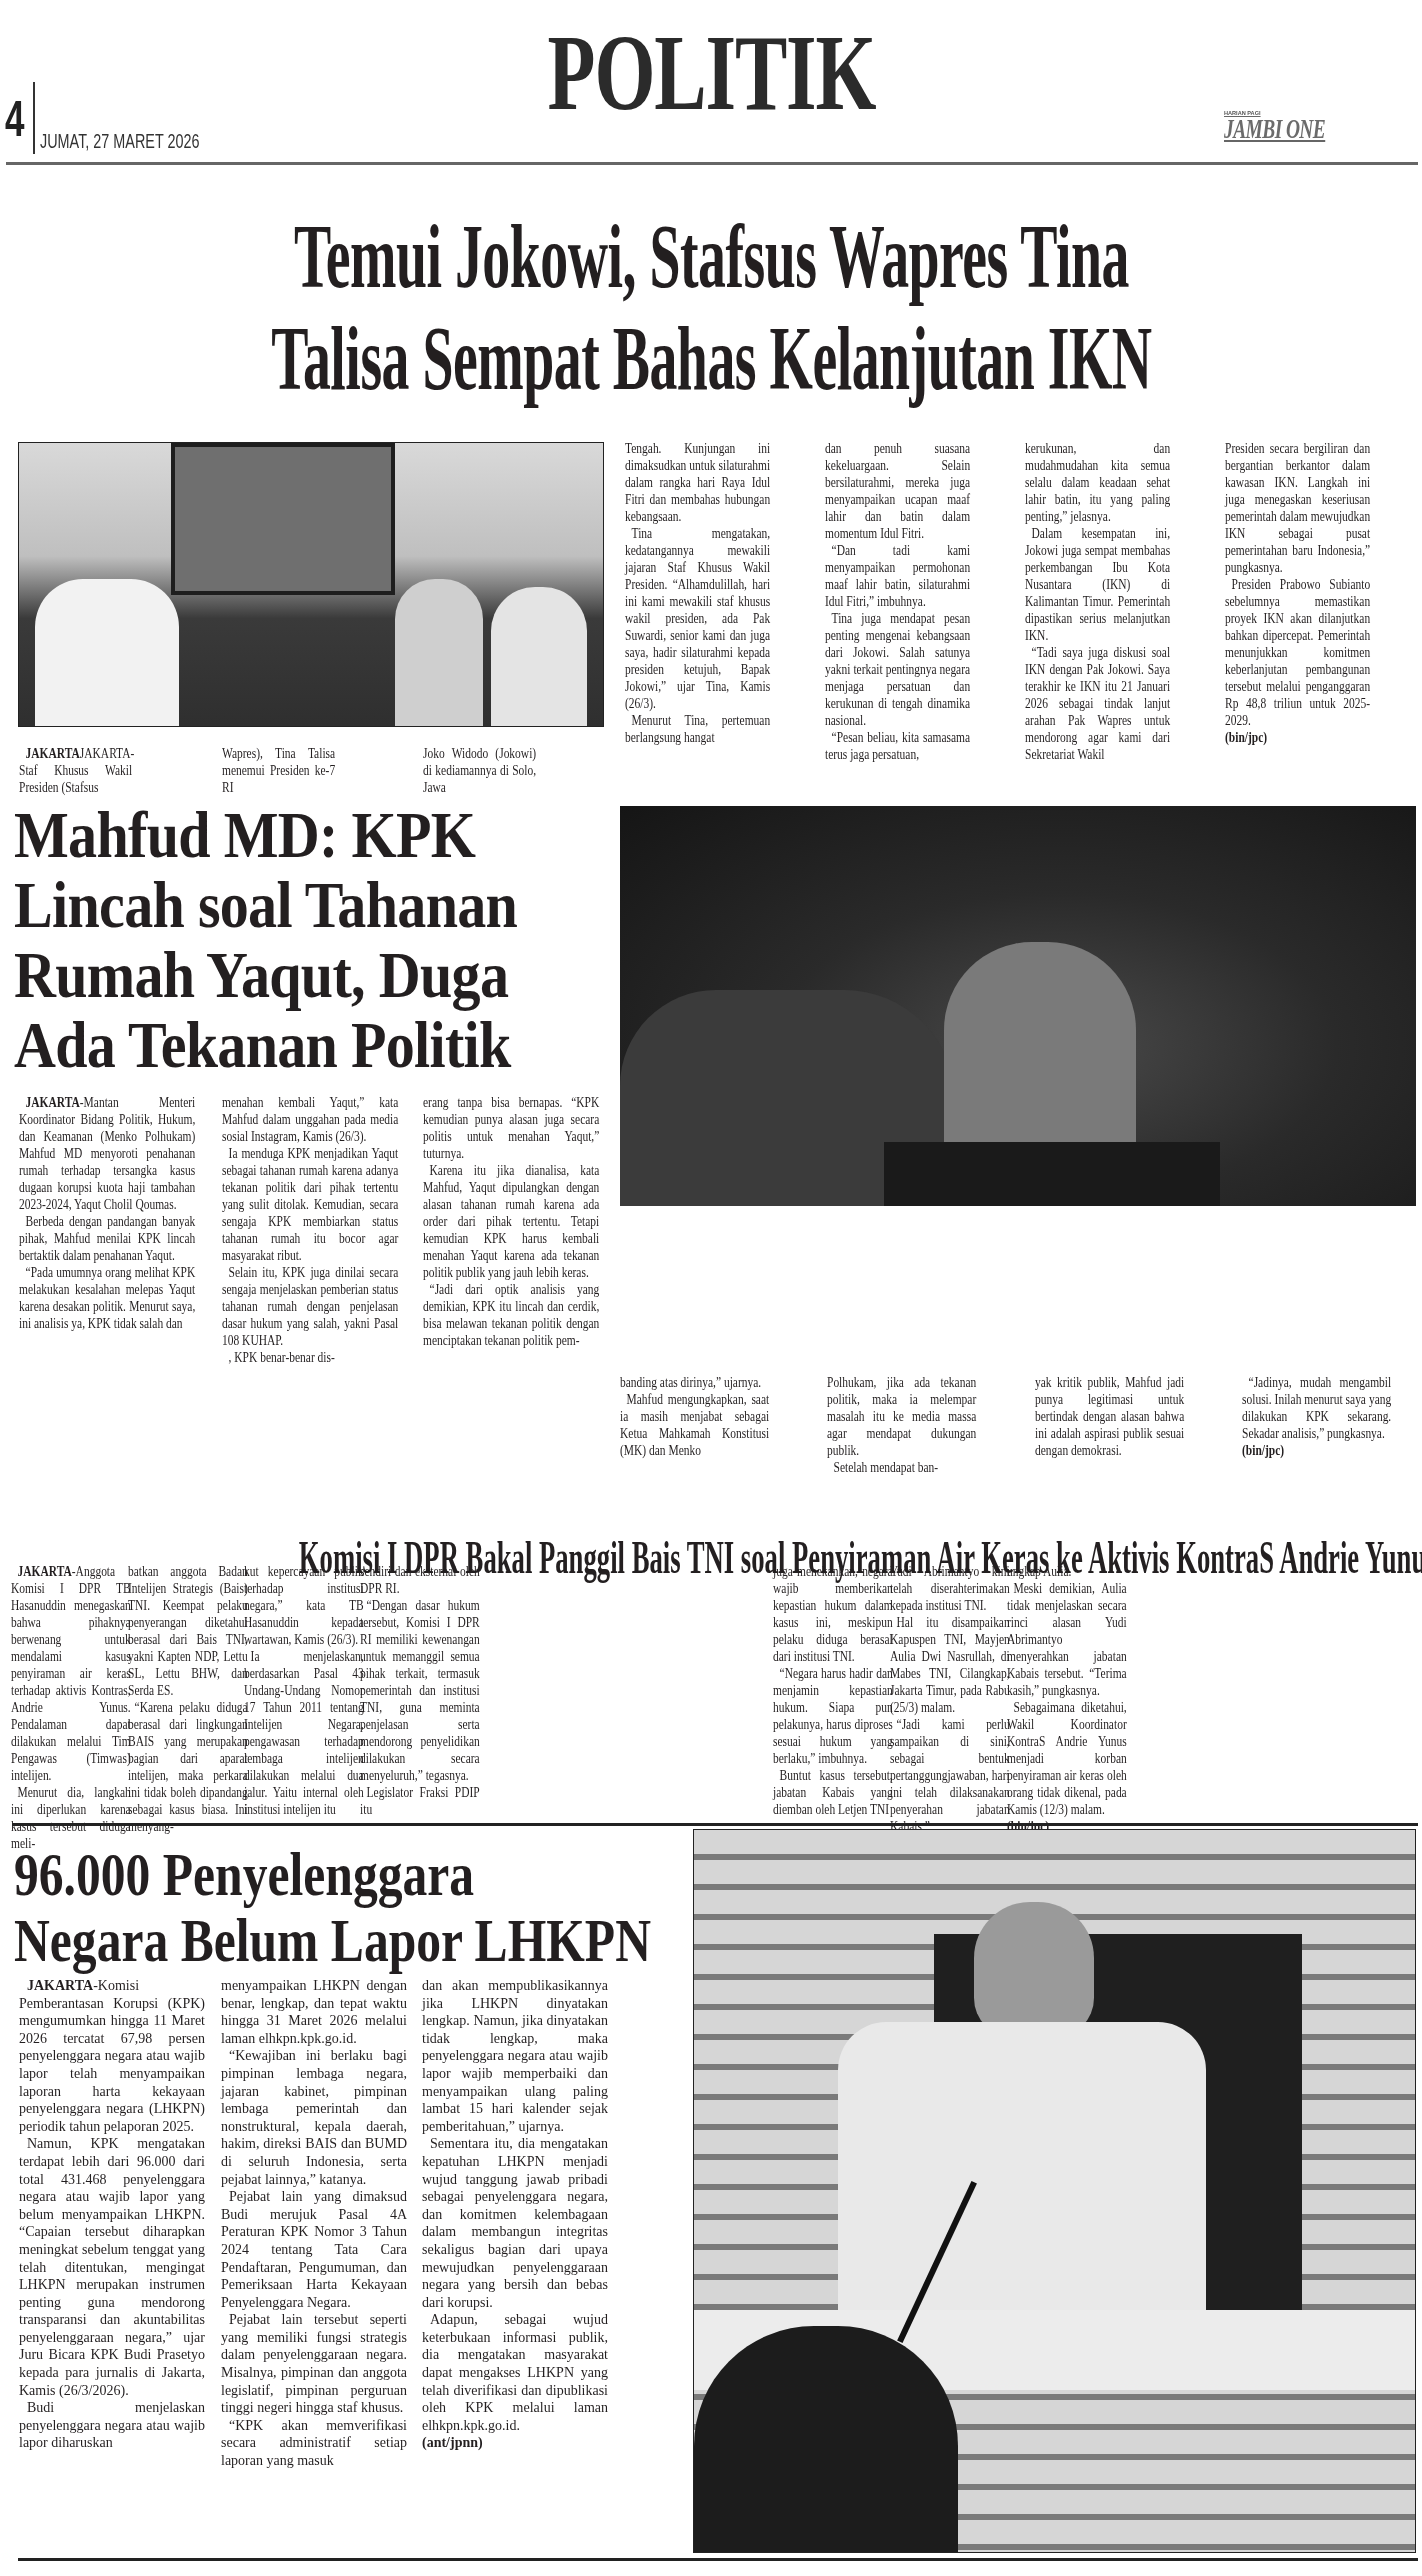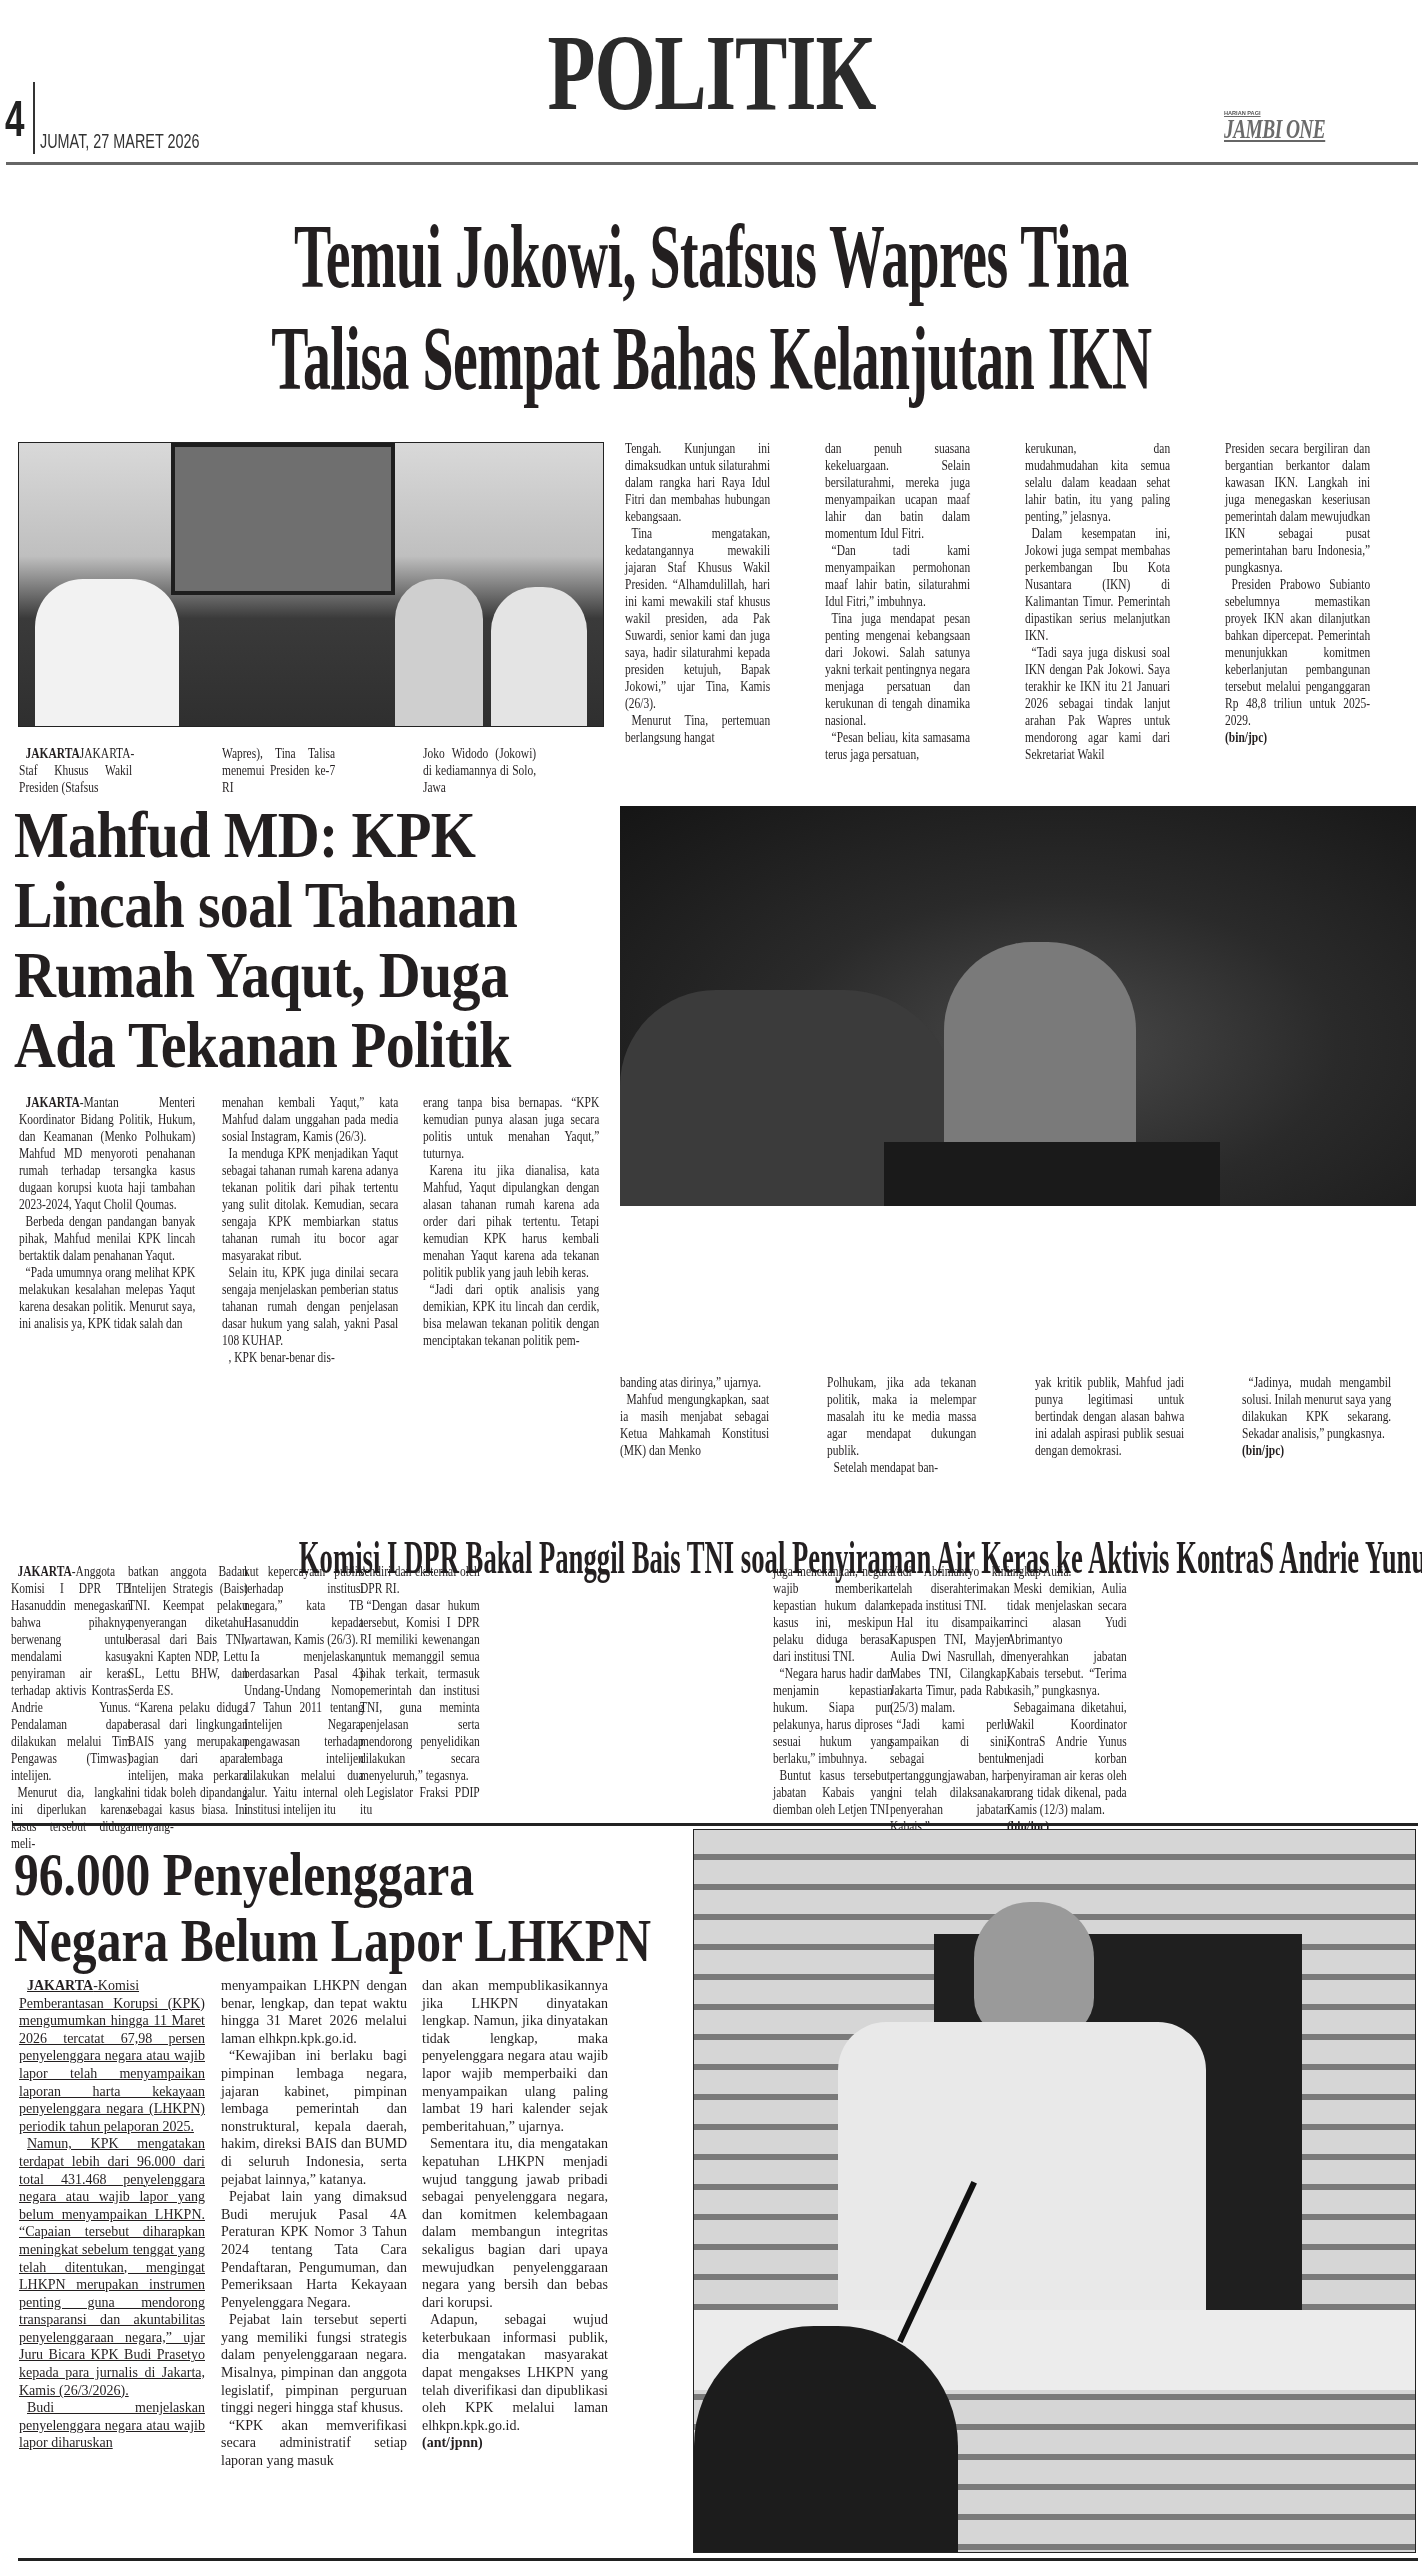--- a/index.html
+++ b/index.html
@@ -194,33 +194,33 @@
 
 <div class="abs photo" style="left:693px; top:1829px; width:723px; height:724px; border:1.6px solid #222; background:repeating-linear-gradient(180deg,#d6d6d6 0px,#d6d6d6 24px,#7a7a7a 24px,#7a7a7a 30px);" title="KPK spokesperson gesturing at a press conference microphone">
   <div class="abs" style="left:240px; top:104px; width:368px; height:400px; background:#1f1f1f;"></div>
   <div class="abs" style="left:280px; top:72px; width:120px; height:136px; background:#9a9a9a; border-radius:56px 56px 40px 40px;"></div>
   <div class="abs" style="left:144px; top:192px; width:368px; height:304px; background:#e9e9e9; border-radius:48px 48px 0 0;"></div>
   <div class="abs" style="left:0; top:480px; width:723px; height:80px; background:#ececec;"></div>
   <div class="abs" style="left:0; top:496px; width:264px; height:232px; background:#1c1c1c; border-radius:120px 120px 0 0;"></div>
   <div class="abs" style="left:240px; top:344px; width:6.4px; height:176px; background:#111; transform:rotate(25deg);"></div>
 </div>
 
-<div class="abs col" style="left:19px; top:1977px; width:186px; font-size:14px; line-height:17.6px;text-decoration:underline;">
+<div class="abs col" style="left:19px; top:1977px; width:186px; font-size:14px; line-height:17.6px;">
   <p><b>JAKARTA</b><span>-Komisi Pemberantasan Korupsi (KPK) mengumumkan hingga 11 Maret 2026 tercatat 67,98 persen penyelenggara negara atau wajib lapor telah menyampaikan laporan harta kekayaan penyelenggara negara (LHKPN) periodik tahun pelaporan 2025.</span></p>
   <p>Namun, KPK mengatakan terdapat lebih dari 96.000 dari total 431.468 penyelenggara negara atau wajib lapor yang belum menyampaikan LHKPN. “Capaian tersebut diharapkan meningkat sebelum tenggat yang telah ditentukan, mengingat LHKPN merupakan instrumen penting guna mendorong transparansi dan akuntabilitas penyelenggaraan negara,” ujar Juru Bicara KPK Budi Prasetyo kepada para jurnalis di Jakarta, Kamis (26/3/2026).</p>
   <p>Budi menjelaskan penyelenggara negara atau wajib lapor diharuskan</p>
 </div>
 <div class="abs col" style="left:221px; top:1977px; width:186px; font-size:14px; line-height:17.6px;">
   <p class="noind">menyampaikan LHKPN dengan benar, lengkap, dan tepat waktu hingga 31 Maret 2026 melalui laman elhkpn.kpk.go.id.</p>
   <p>“Kewajiban ini berlaku bagi pimpinan lembaga negara, jajaran kabinet, pimpinan lembaga pemerintah dan nonstruktural, kepala daerah, hakim, direksi BAIS dan BUMD di seluruh Indonesia, serta pejabat lainnya,” katanya.</p>
   <p>Pejabat lain yang dimaksud Budi merujuk Pasal 4A Peraturan KPK Nomor 3 Tahun 2024 tentang Tata Cara Pendaftaran, Pengumuman, dan Pemeriksaan Harta Kekayaan Penyelenggara Negara.</p>
   <p>Pejabat lain tersebut seperti yang memiliki fungsi strategis dalam penyelenggaraan negara. Misalnya, pimpinan dan anggota legislatif, pimpinan perguruan tinggi negeri hingga staf khusus.</p>
   <p>“KPK akan memverifikasi secara administratif setiap laporan yang masuk</p>
 </div>
 <div class="abs col" style="left:422px; top:1977px; width:186px; font-size:14px; line-height:17.6px;">
-  <p class="noind">dan akan mempublikasikannya jika LHKPN dinyatakan lengkap. Namun, jika dinyatakan tidak lengkap, maka penyelenggara negara atau wajib lapor wajib memperbaiki dan menyampaikan ulang paling lambat 19 hari kalender sejak pemberitahuan,” ujarnya.</p>
+  <p class="noind">dan akan mempublikasikannya jika LHKPN dinyatakan lengkap. Namun, jika dinyatakan tidak lengkap, maka penyelenggara negara atau wajib lapor wajib memperbaiki dan menyampaikan ulang paling lambat 15 hari kalender sejak pemberitahuan,” ujarnya.</p>
   <p>Sementara itu, dia mengatakan kepatuhan LHKPN menjadi wujud tanggung jawab pribadi sebagai penyelenggara negara, dan komitmen kelembagaan dalam membangun integritas sekaligus bagian dari upaya mewujudkan penyelenggaraan negara yang bersih dan bebas dari korupsi.</p>
   <p>Adapun, sebagai wujud keterbukaan informasi publik, dia mengatakan masyarakat dapat mengakses LHKPN yang telah diverifikasi dan dipublikasi oleh KPK melalui laman elhkpn.kpk.go.id.</p>
   <p class="noind"><b class="credit">(ant/jpnn)</b></p>
 </div>
 
 <div class="abs rule" style="left:17.6px; top:2558px; width:1400px;"></div>
 
 
 </body></html>

